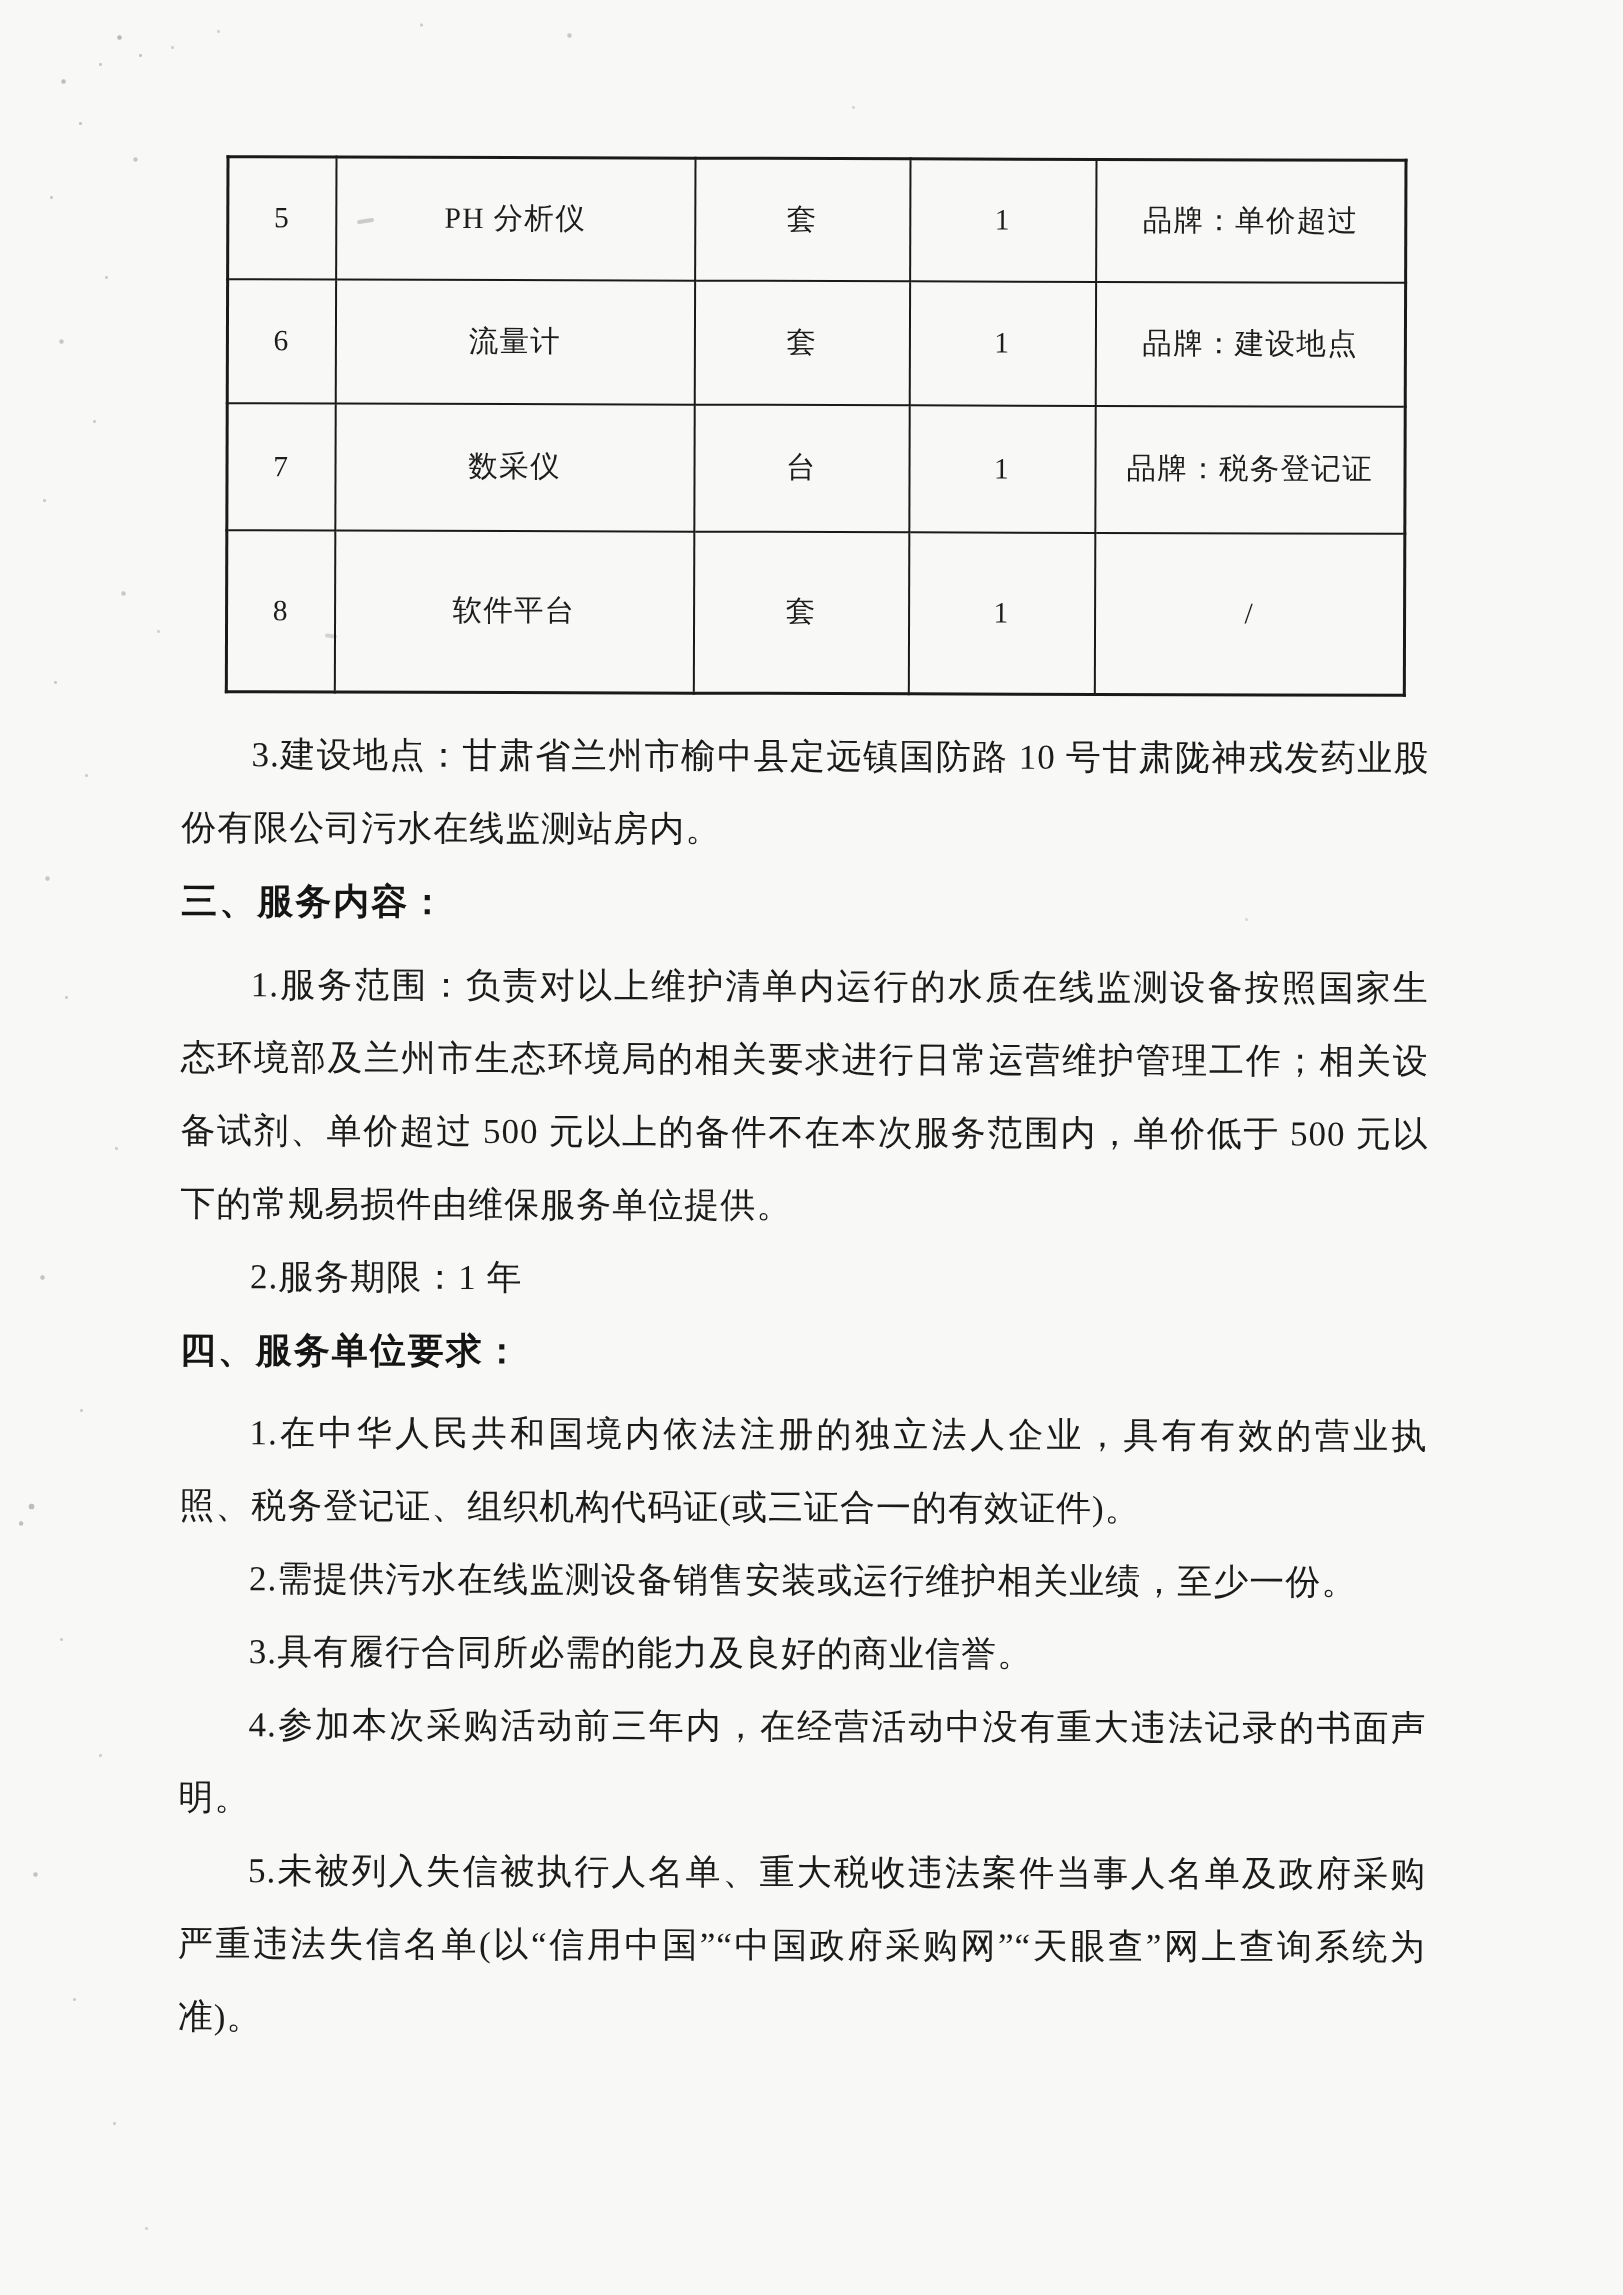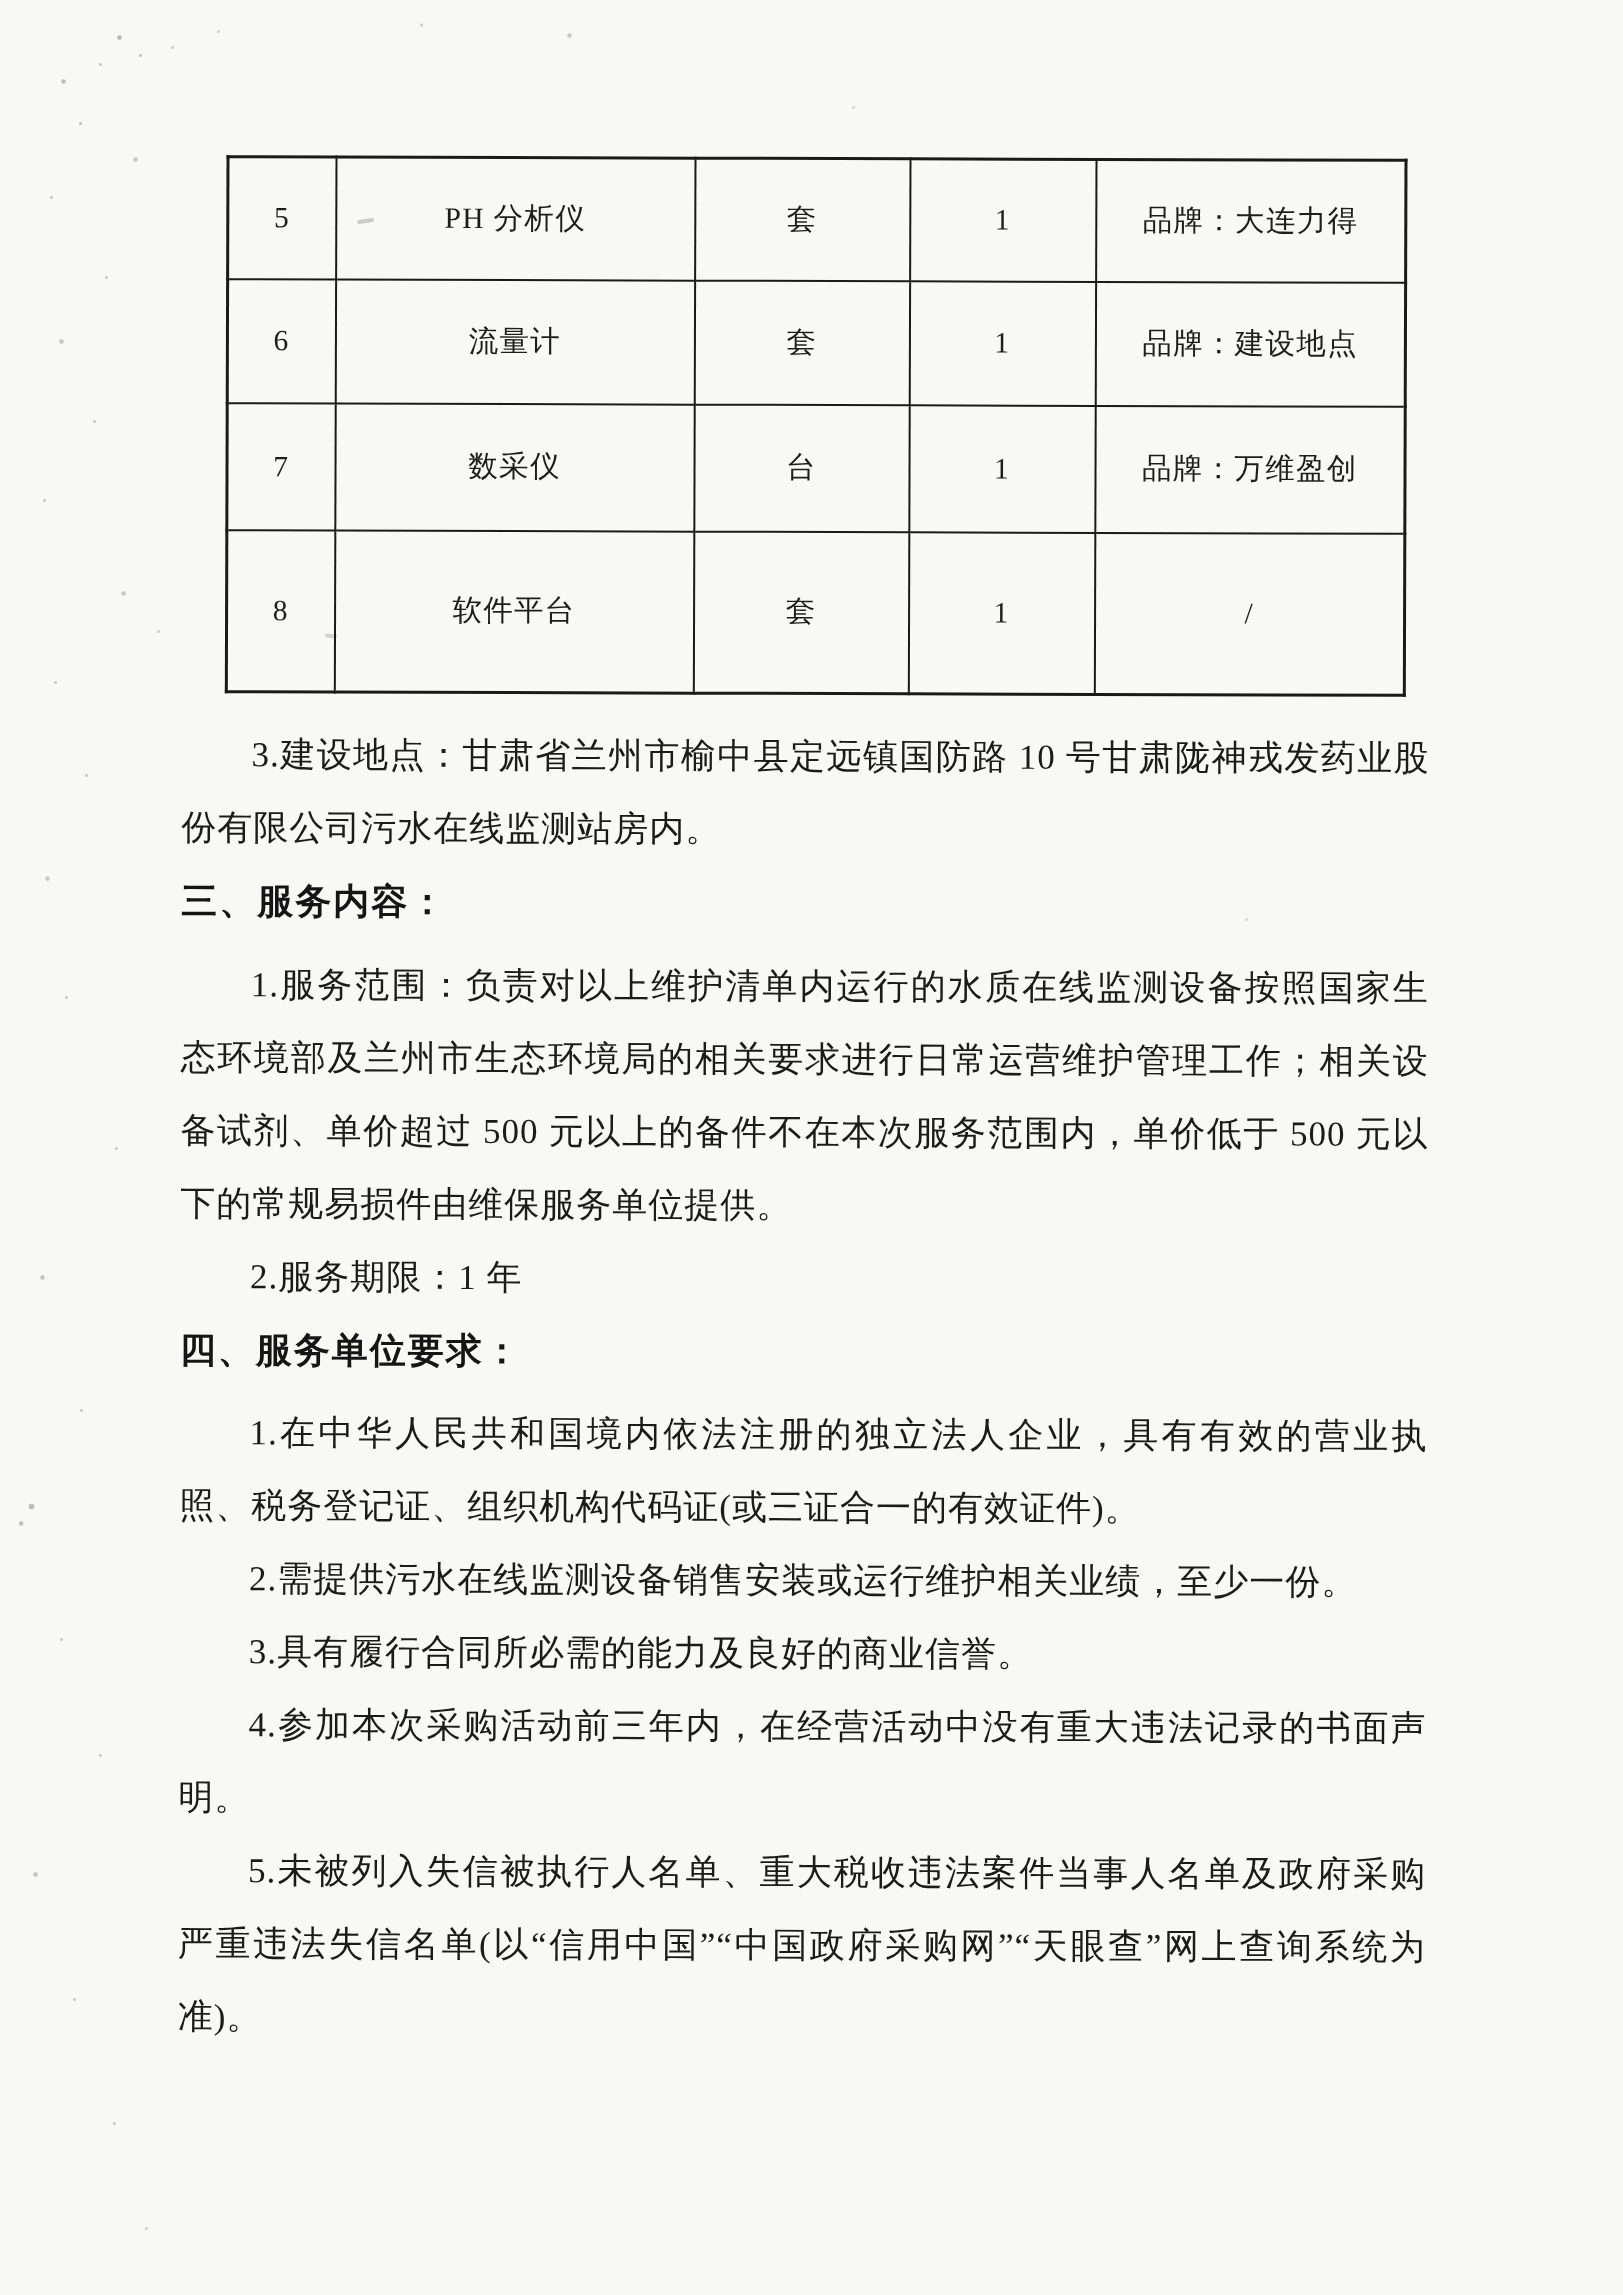--- a/index.html
+++ b/index.html
@@ -139,35 +139,35 @@
         <col style="width:215px">
         <col style="width:186px">
         <col style="width:310px">
       </colgroup>
       <tbody>
         <tr>
           <td>5</td>
           <td>PH 分析仪</td>
           <td>套</td>
           <td>1</td>
-          <td>品牌：大连力得</td>
+          <td>品牌：单价超过</td>
         </tr>
         <tr>
           <td>6</td>
           <td>流量计</td>
           <td>套</td>
           <td>1</td>
           <td>品牌：建设地点</td>
         </tr>
         <tr>
           <td>7</td>
           <td>数采仪</td>
           <td>台</td>
           <td>1</td>
-          <td>品牌：万维盈创</td>
+          <td>品牌：税务登记证</td>
         </tr>
         <tr>
           <td>8</td>
           <td>软件平台</td>
           <td>套</td>
           <td>1</td>
           <td>/</td>
         </tr>
       </tbody>
     </table>

